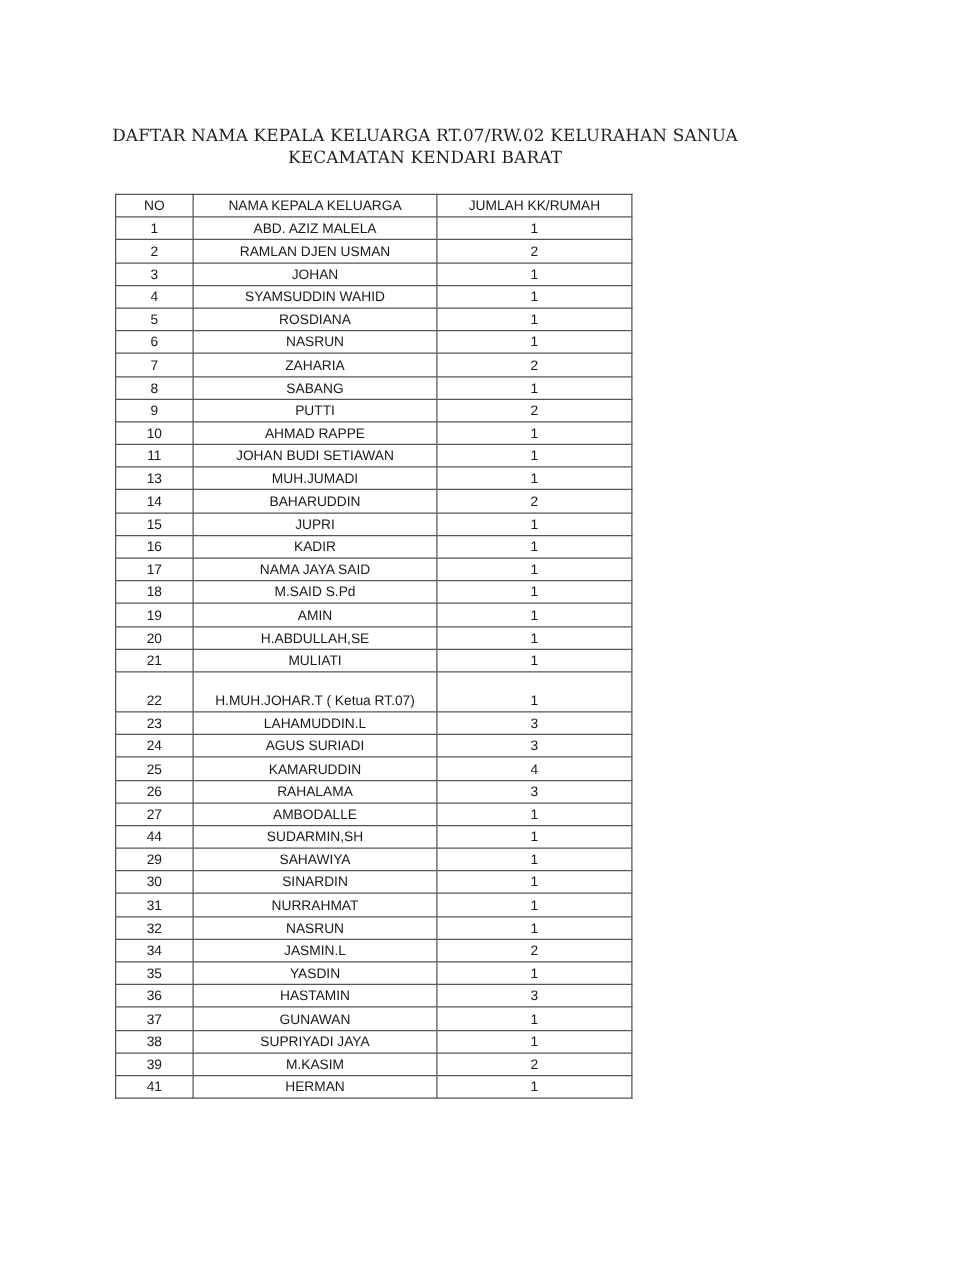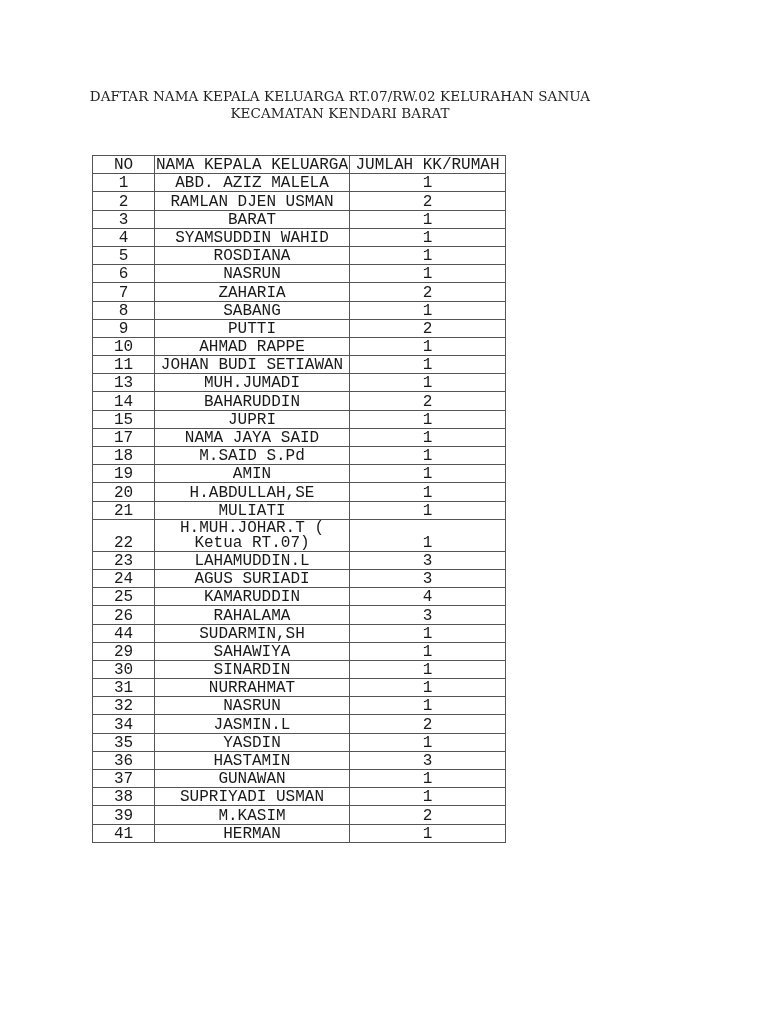--- a/index.html
+++ b/index.html
@@ -18,36 +18,36 @@
     position: absolute;
     left: 0; top: 0;
     width: 768px;
     height: 1024px;
     background: #ffffff;
   }
   .title {
     position: absolute;
     left: 0;
     width: 680px;
-    top: 88px;
+    top: 101px;
     text-align: center;
     font-family: "DejaVu Serif", serif;
     font-size: 13.5px;
     line-height: 17px;
     color: #1f1f1f;
     letter-spacing: 0.1px;
   }
   .title div { white-space: nowrap; }
   table.kk {
     position: absolute;
     left: 92px;
     top: 155px;
     border-collapse: collapse;
-    font-family: Liberation Mono, monospace;
-    font-size: 16px;
+    font-family: Liberation Sans, sans-serif;
+    font-size: 11px;
     color: #1a1a1a;
     table-layout: fixed;
     width: 413px;
   }
   table.kk td, table.kk th {
     border: 1px solid #555;
     text-align: center;
     padding: 0;
     height: 17.2px;
     line-height: 16px;
@@ -94,21 +94,21 @@
           <td class="name">ABD. AZIZ MALELA</td>
           <td>1</td>
         </tr>
         <tr>
           <td>2</td>
           <td class="name">RAMLAN DJEN USMAN</td>
           <td>2</td>
         </tr>
         <tr>
           <td>3</td>
-          <td class="name">BARAT</td>
+          <td class="name">JOHAN</td>
           <td>1</td>
         </tr>
         <tr>
           <td>4</td>
           <td class="name">SYAMSUDDIN WAHID</td>
           <td>1</td>
         </tr>
         <tr>
           <td>5</td>
           <td class="name">ROSDIANA</td>
@@ -150,20 +150,25 @@
           <td>1</td>
         </tr>
         <tr>
           <td>14</td>
           <td class="name">BAHARUDDIN</td>
           <td>2</td>
         </tr>
         <tr>
           <td>15</td>
           <td class="name">JUPRI</td>
+          <td>1</td>
+        </tr>
+        <tr>
+          <td>16</td>
+          <td class="name">KADIR</td>
           <td>1</td>
         </tr>
         <tr>
           <td>17</td>
           <td class="name">NAMA JAYA SAID</td>
           <td>1</td>
         </tr>
         <tr>
           <td>18</td>
           <td class="name">M.SAID S.Pd</td>
@@ -203,20 +208,25 @@
           <td>25</td>
           <td class="name">KAMARUDDIN</td>
           <td>4</td>
         </tr>
         <tr>
           <td>26</td>
           <td class="name">RAHALAMA</td>
           <td>3</td>
         </tr>
         <tr>
+          <td>27</td>
+          <td class="name">AMBODALLE</td>
+          <td>1</td>
+        </tr>
+        <tr>
           <td>44</td>
           <td class="name">SUDARMIN,SH</td>
           <td>1</td>
         </tr>
         <tr>
           <td>29</td>
           <td class="name">SAHAWIYA</td>
           <td>1</td>
         </tr>
         <tr>
@@ -249,21 +259,21 @@
           <td class="name">HASTAMIN</td>
           <td>3</td>
         </tr>
         <tr>
           <td>37</td>
           <td class="name">GUNAWAN</td>
           <td>1</td>
         </tr>
         <tr>
           <td>38</td>
-          <td class="name">SUPRIYADI USMAN</td>
+          <td class="name">SUPRIYADI JAYA</td>
           <td>1</td>
         </tr>
         <tr>
           <td>39</td>
           <td class="name">M.KASIM</td>
           <td>2</td>
         </tr>
         <tr>
           <td>41</td>
           <td class="name">HERMAN</td>

